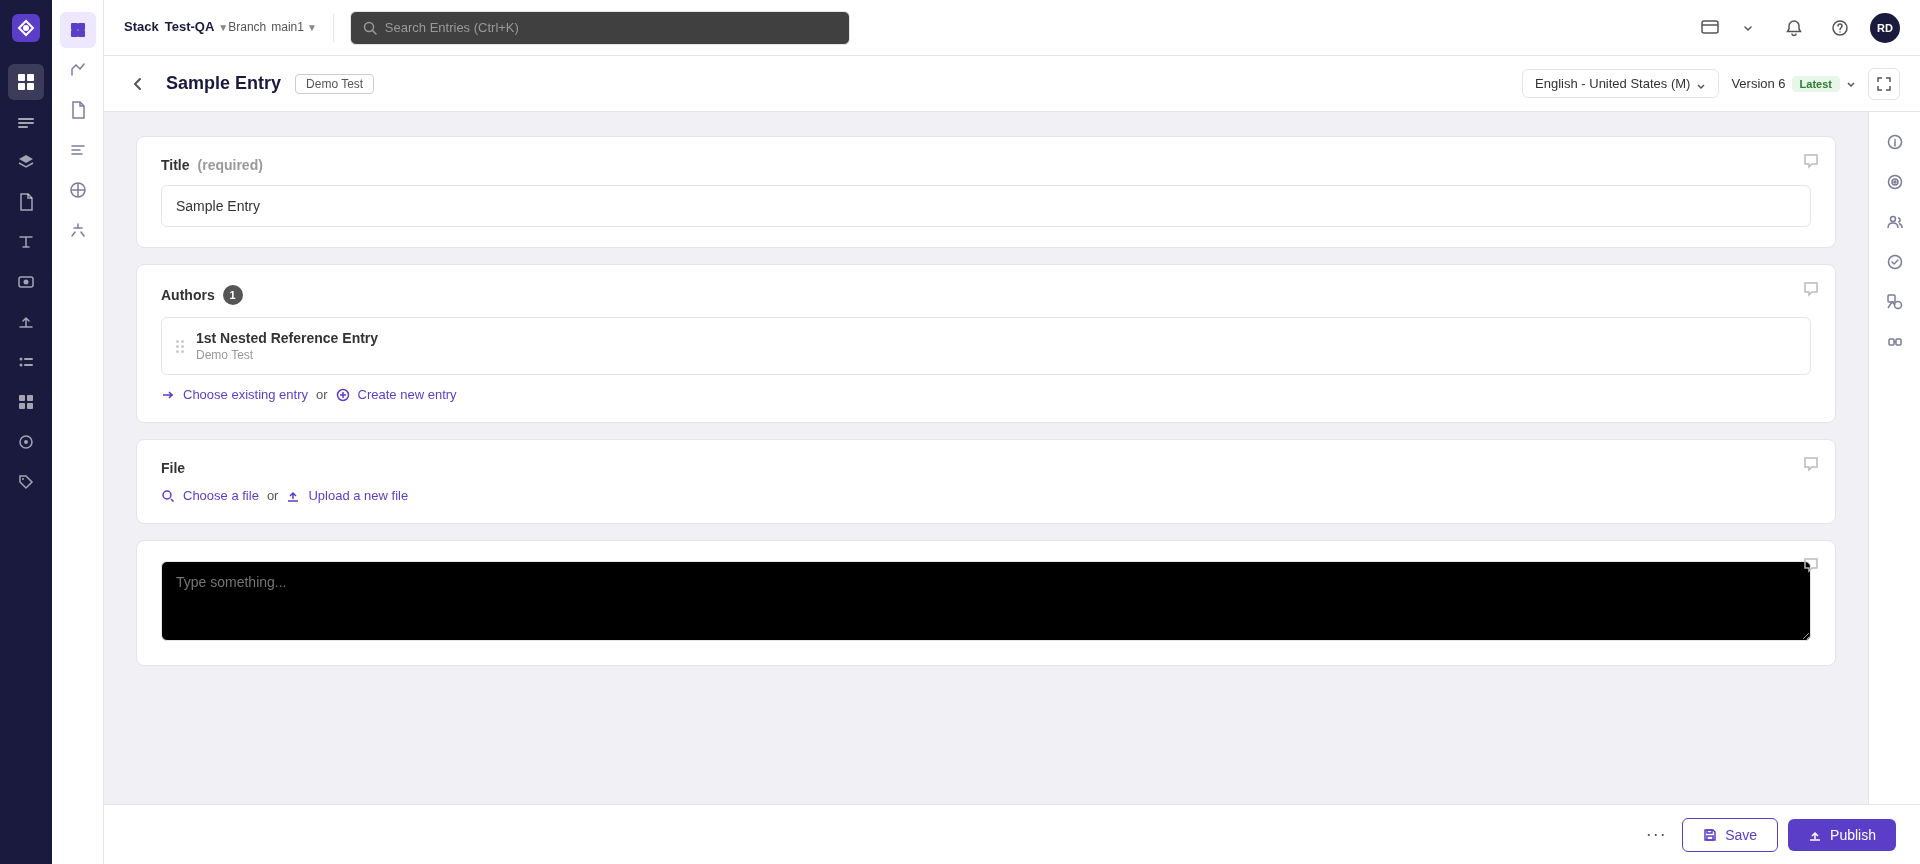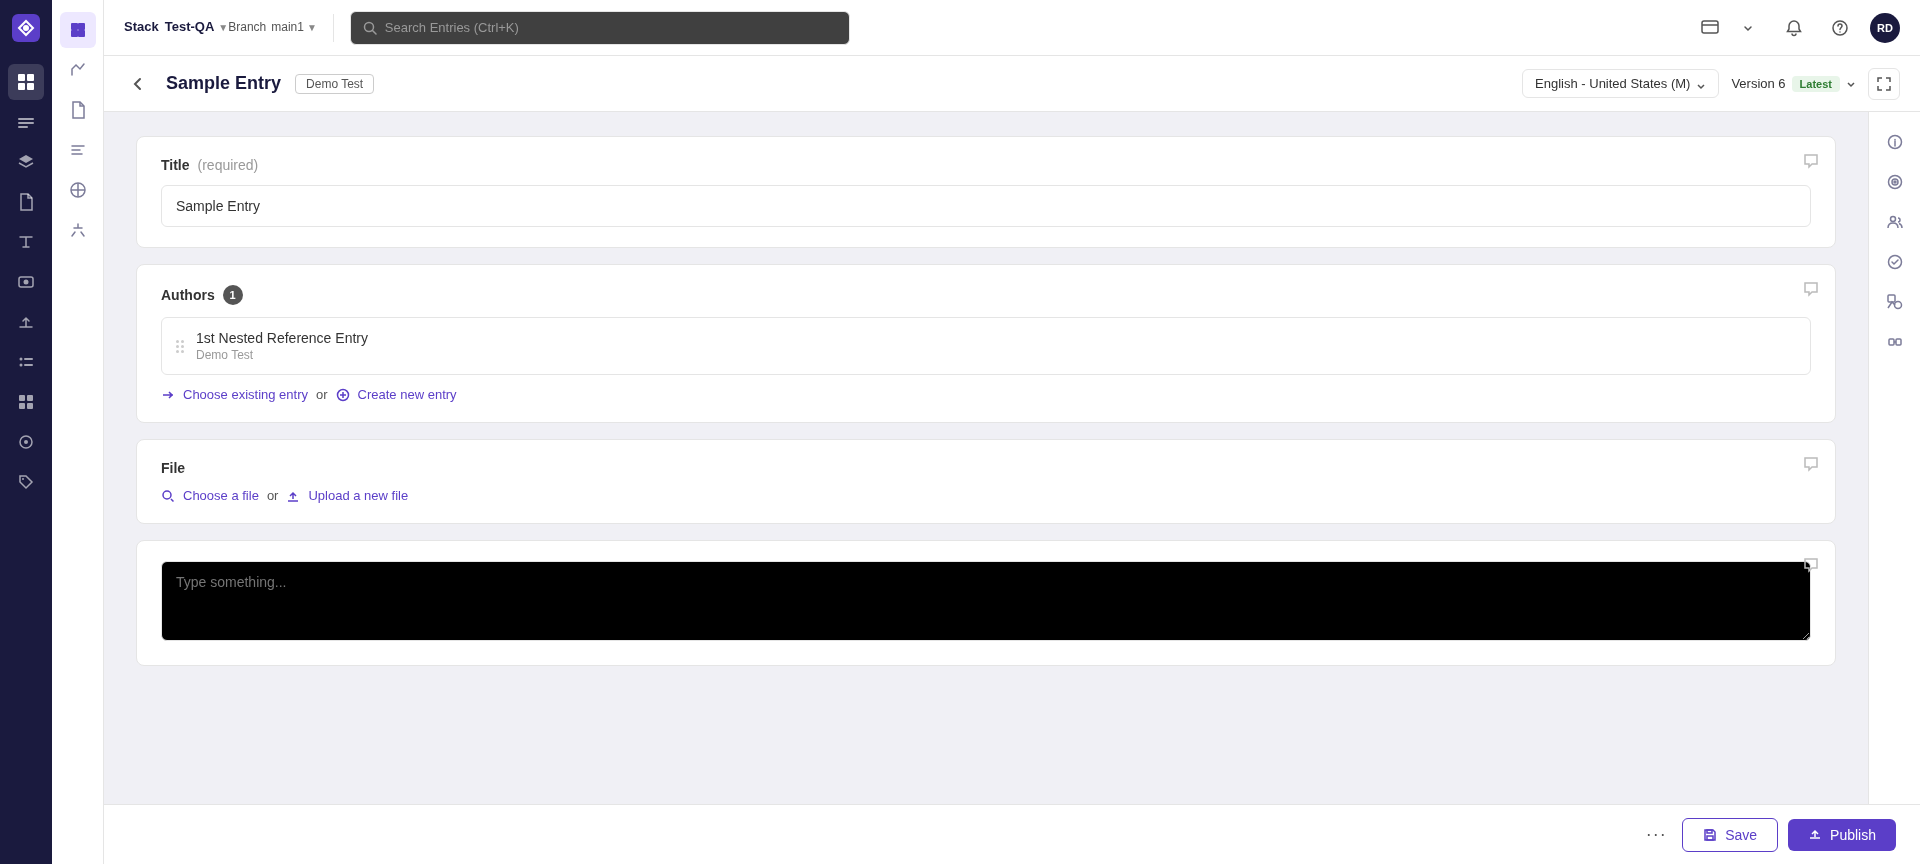--- a/index.html
+++ b/index.html
@@ -265,21 +265,21 @@
       font-size: 14px;
       font-weight: 600;
       color: #333;
       margin-bottom: 12px;
       display: flex;
       align-items: center;
       gap: 8px;
     }
     .field-label .required {
       color: #999;
-      font-weight: 400;
+      font-weight: 700;
     }
     .field-label .count-badge {
       background: #555;
       color: #fff;
       border-radius: 50%;
       width: 20px;
       height: 20px;
       font-size: 11px;
       display: flex;
       align-items: center;
@@ -334,21 +334,21 @@
       font-size: 14px;
       cursor: grab;
       display: grid;
       grid-template-columns: 1fr 1fr;
       gap: 2px;
     }
     .dot { width: 3px; height: 3px; background: #ccc; border-radius: 50%; }
     .ref-entry-content { flex: 1; }
     .ref-entry-name {
       font-size: 14px;
-      font-weight: 400;
+      font-weight: 700;
       color: #333;
       margin-bottom: 2px;
     }
     .ref-entry-type {
       font-size: 12px;
       color: #999;
     }
 
     
     .links-row {
@@ -433,21 +433,21 @@
       padding: 8px 20px;
       font-size: 14px;
       color: #5b3ec8;
       background: #fff;
       cursor: pointer;
       font-family: inherit;
       font-weight: 400;
     }
     .publish-btn {
       display: flex;
-      align-items: flex-start;
+      align-items: flex-end;
       gap: 8px;
       border: none;
       border-radius: 6px;
       padding: 8px 20px;
       font-size: 14px;
       color: #fff;
       background: #5b3ec8;
       cursor: pointer;
       font-family: inherit;
       font-weight: 500;

